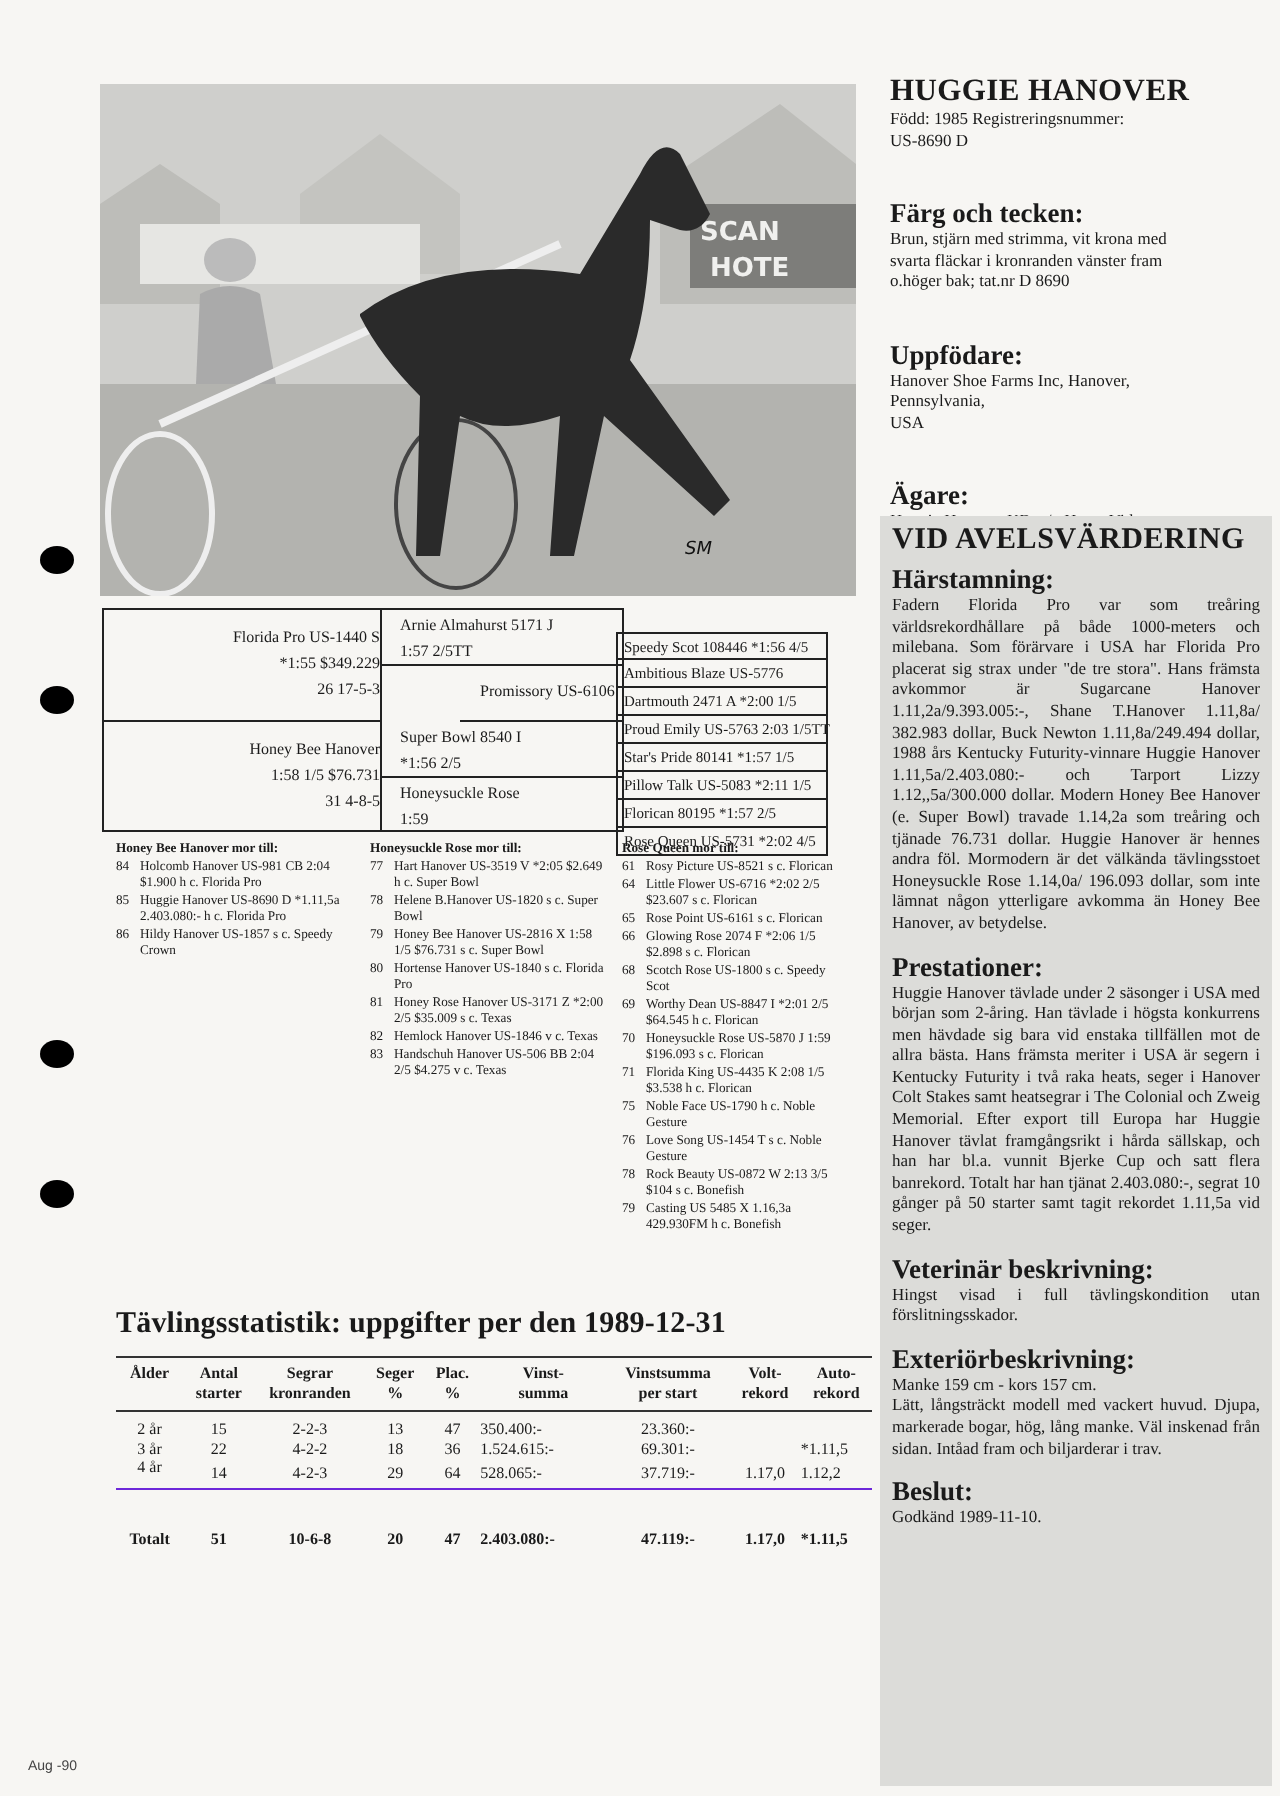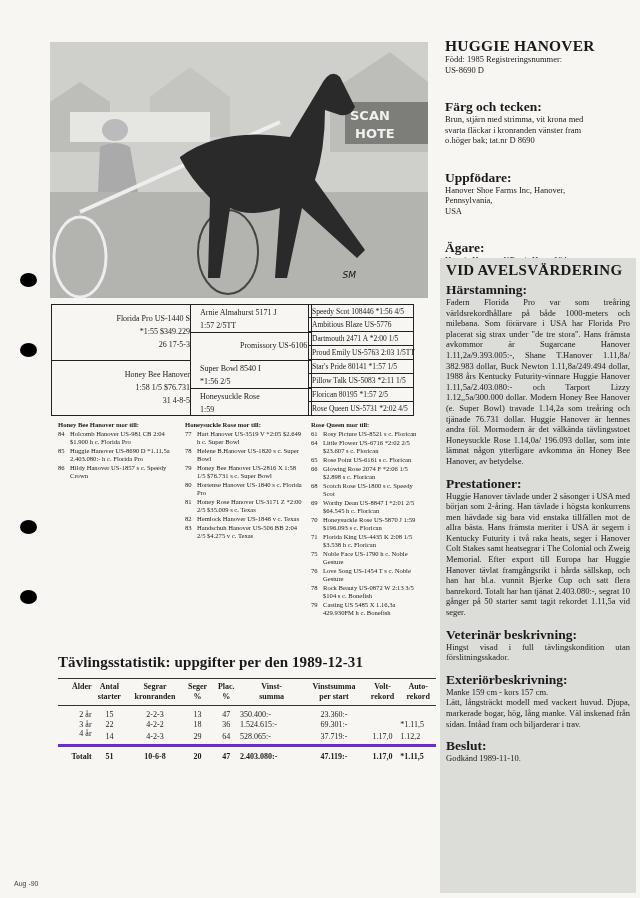--- a/index.html
+++ b/index.html
@@ -11,21 +11,21 @@
   .photo { position: absolute; left: 50px; top: 42px; width: 378px; height: 256px; overflow: hidden;
            background: linear-gradient(180deg,#d9d9d6 0%,#c9c9c6 40%,#b8b8b4 70%,#a9a9a5 100%); }
   .photo svg { display: block; }
   .photo .sig { position: absolute; right: 72px; bottom: 18px; font-family: "DejaVu Sans", sans-serif; font-size: 9px; font-style: italic; color: #111; }
 
   
   .pedigree { position: absolute; left: 51px; top: 304px; width: 360px; height: 112px; }
   .ped-col { position: absolute; top: 0; height: 112px; }
   .ped-c1 { left: 0; width: 140px; border: 1px solid #222; }
   .ped-c2 { left: 139px; width: 122px; border: 1px solid #222; border-left: none; }
-  .ped-c3 { left: 257px; width: 106px; }
+  .ped-c3 { left: 257px; width: 106px; margin-top: 12px; }
   .ped-c1 .blk { height: 55px; padding: 7px 0 0 14px; font-size: 8px; font-weight: normal; line-height: 13px; font-family: "Liberation Serif", serif; text-align: right; }
   .ped-c1 .blk + .blk { border-top: 1px solid #222; height: 55px; }
   .ped-c2 .cell { height: 28px; border-bottom: 1px solid #222; padding: 1px 0 0 10px; font-size: 8px; line-height: 13px; }
   .ped-c2 .cell:last-child { border-bottom: none; }
   .ped-c2 .cell.single { line-height: 26px; padding-top: 0; margin-left: 40px; }
   .ped-c3 .cell { height: 14px; border: 1px solid #222; border-top: none; font-size: 7.5px; line-height: 13px; padding-left: 3px; white-space: nowrap; }
   .ped-c3 .cell:first-child { border-top: 1px solid #222; }
 
   
   .offs { position: absolute; top: 421px; font-size: 6.6px; line-height: 8px; }
@@ -36,22 +36,22 @@
   .offs-1 { left: 58px; width: 120px; }
   .offs-2 { left: 185px; width: 120px; }
   .offs-3 { left: 311px; width: 114px; }
 
   
   .stats-title { position: absolute; left: 58px; top: 654px; font-size: 15px; font-weight: bold; letter-spacing: 0.1px; }
   .stats { position: absolute; left: 58px; top: 678px; width: 378px; border-collapse: collapse; font-size: 8px; }
   .stats th { font-weight: bold; line-height: 10px; padding: 3px 0 3px 0; border-top: 1px solid #333; border-bottom: 1px solid #333; vertical-align: top; }
   .stats td { line-height: 9.5px; padding: 0; }
   .stats tr.first td { padding-top: 4px; }
-  .stats tr.total td { font-weight: bold; border-top: 3px solid #6d28d9; padding-top: 5px; }
-  .stats .l { text-align: right; } .stats .c { text-align: center; } .stats .r { }
+  .stats tr.total td { font-weight: bold; border-top: 1px solid #6d28d9; padding-top: 20px; }
+  .stats .l { text-align: center; } .stats .c { text-align: center; } .stats .r { }
 
   .footer { position: absolute; left: 14px; top: 880px; font-family: "Liberation Sans", sans-serif; font-size: 7px; color: #444; }
 
   
   .right { position: absolute; left: 445px; top: 38px; width: 186px; }
   .right h1 { font-size: 15.5px; font-weight: bold; line-height: 16px; letter-spacing: 0.2px; }
   .right h2 { font-size: 13.5px; font-weight: bold; line-height: 15px; margin-top: 24px; }
   .right p { font-size: 8.5px; line-height: 10.5px; }
   .eval { position: absolute; left: 440px; top: 258px; width: 196px; height: 635px; background: #dcdcd9; padding: 4px 6px 0 6px; }
   .eval h1 { font-size: 15px; font-weight: bold; line-height: 17px; letter-spacing: 0.3px; }

